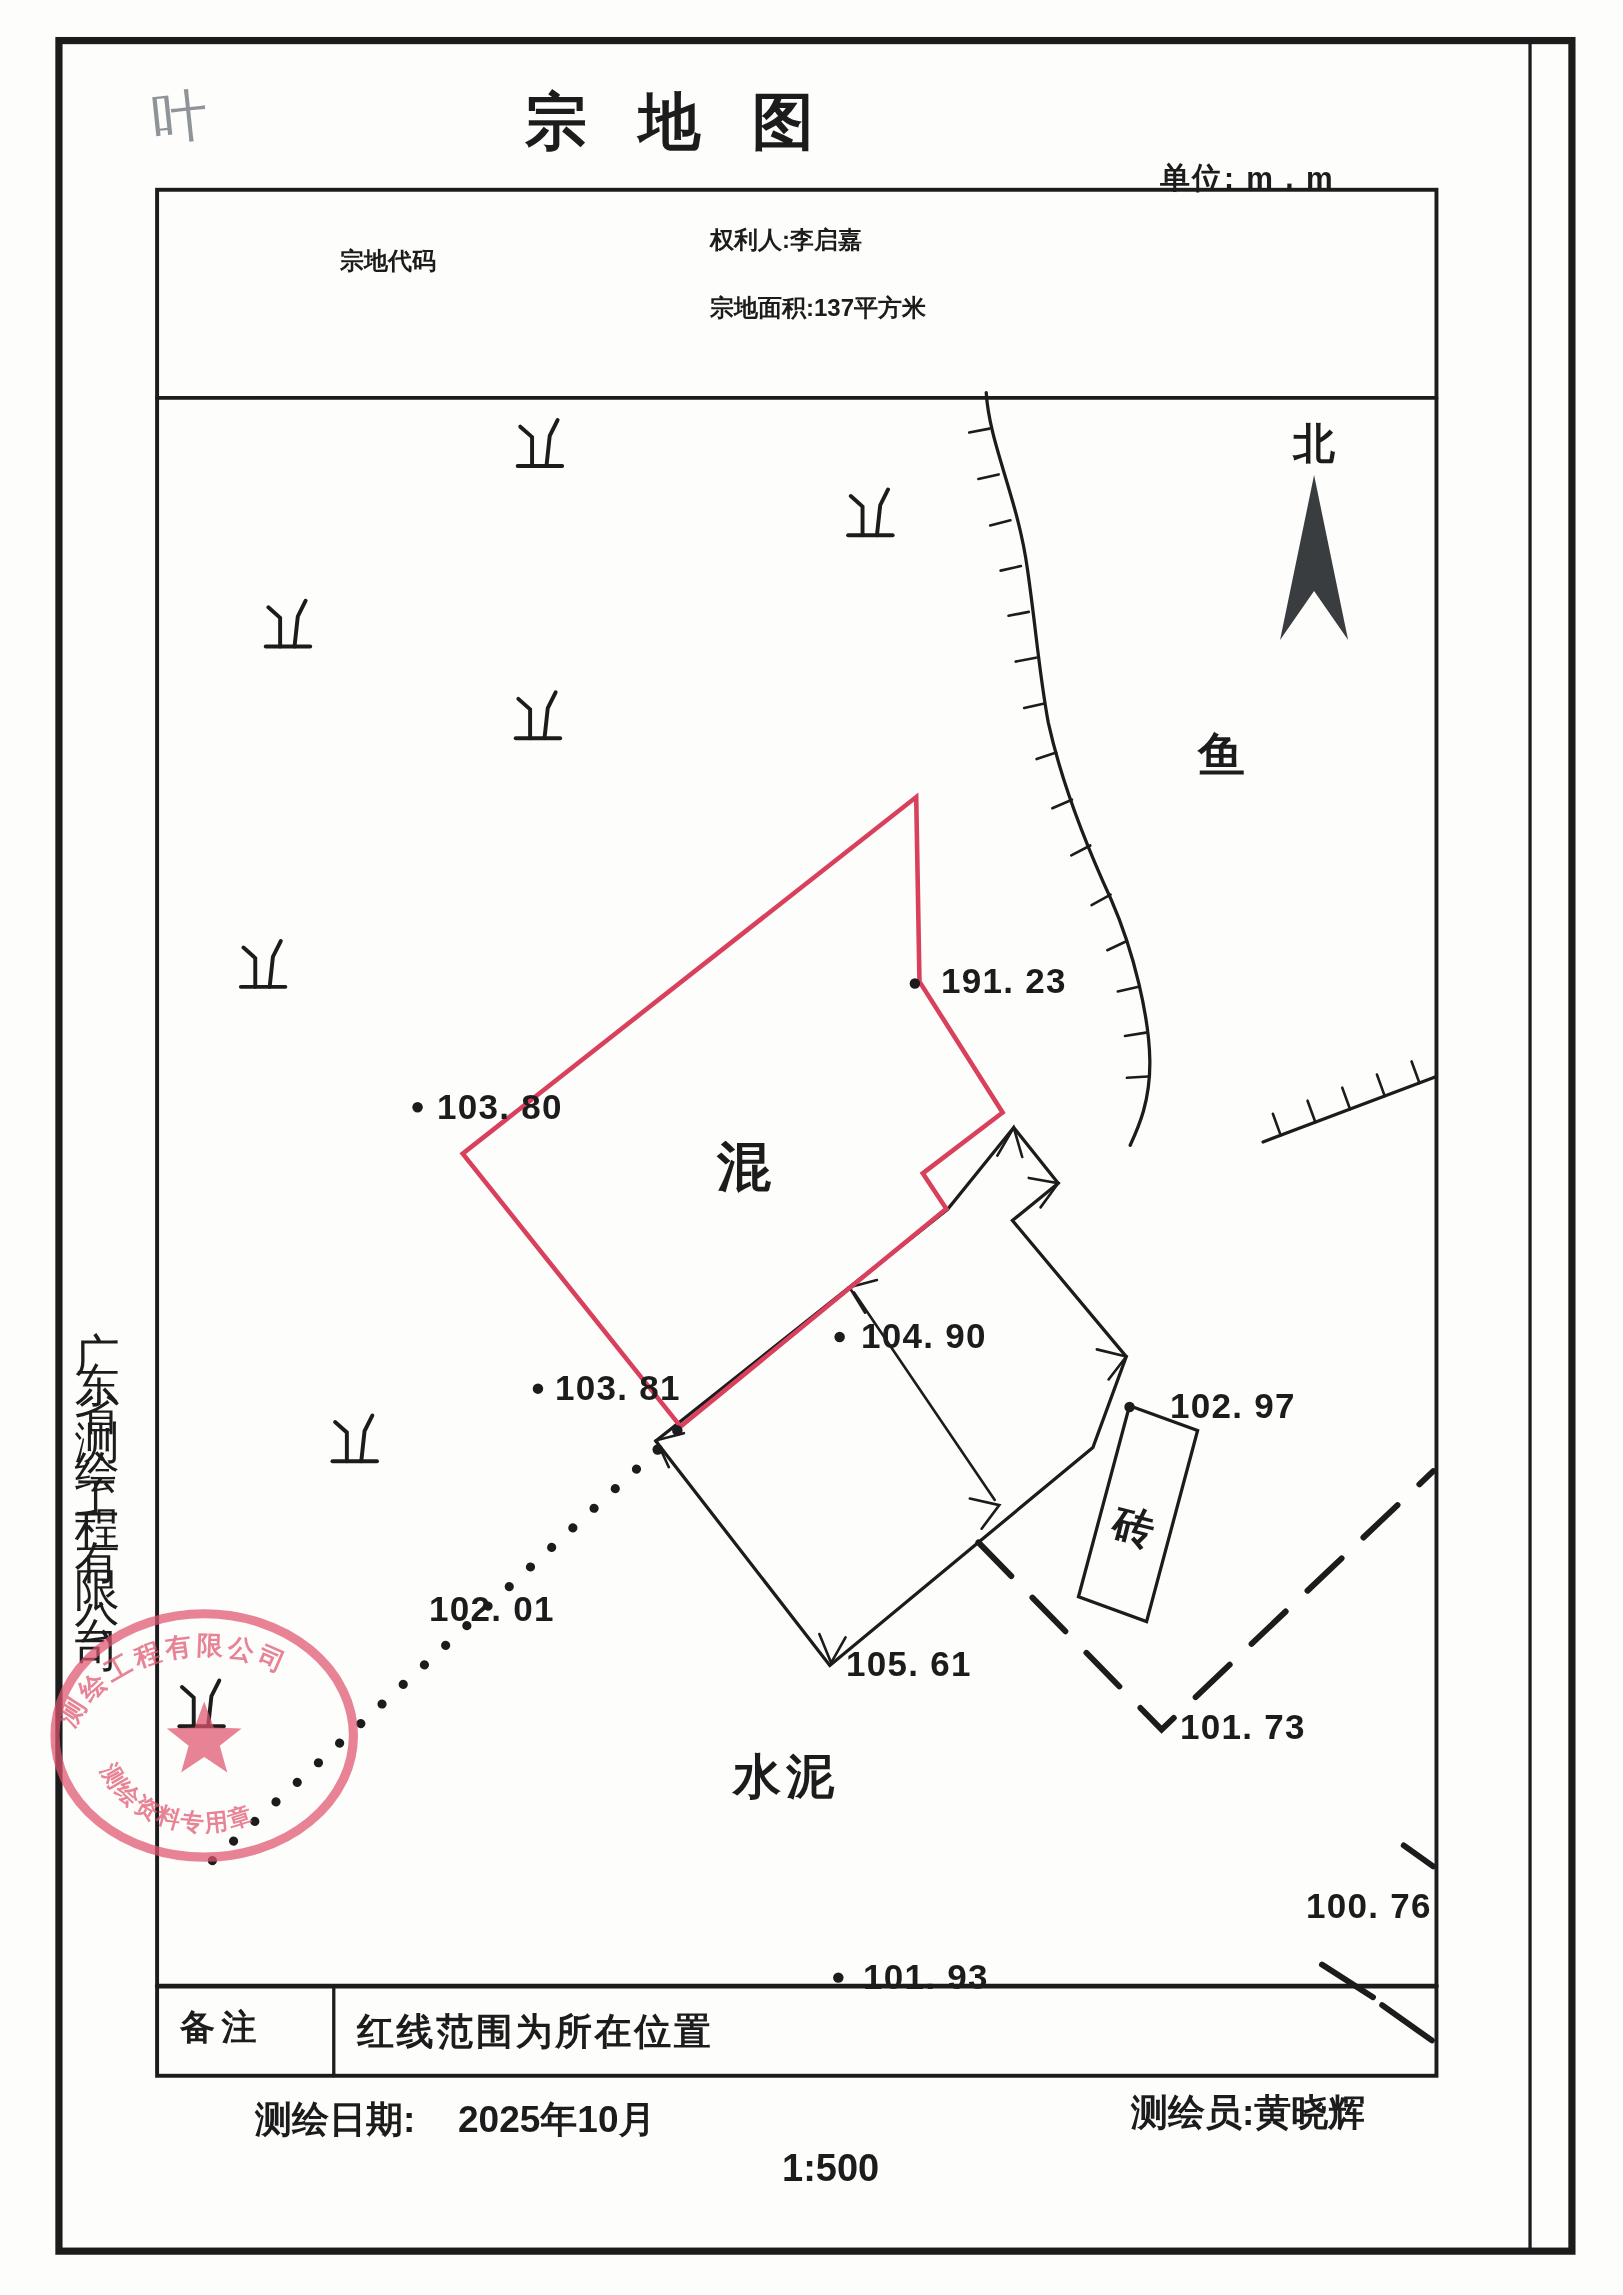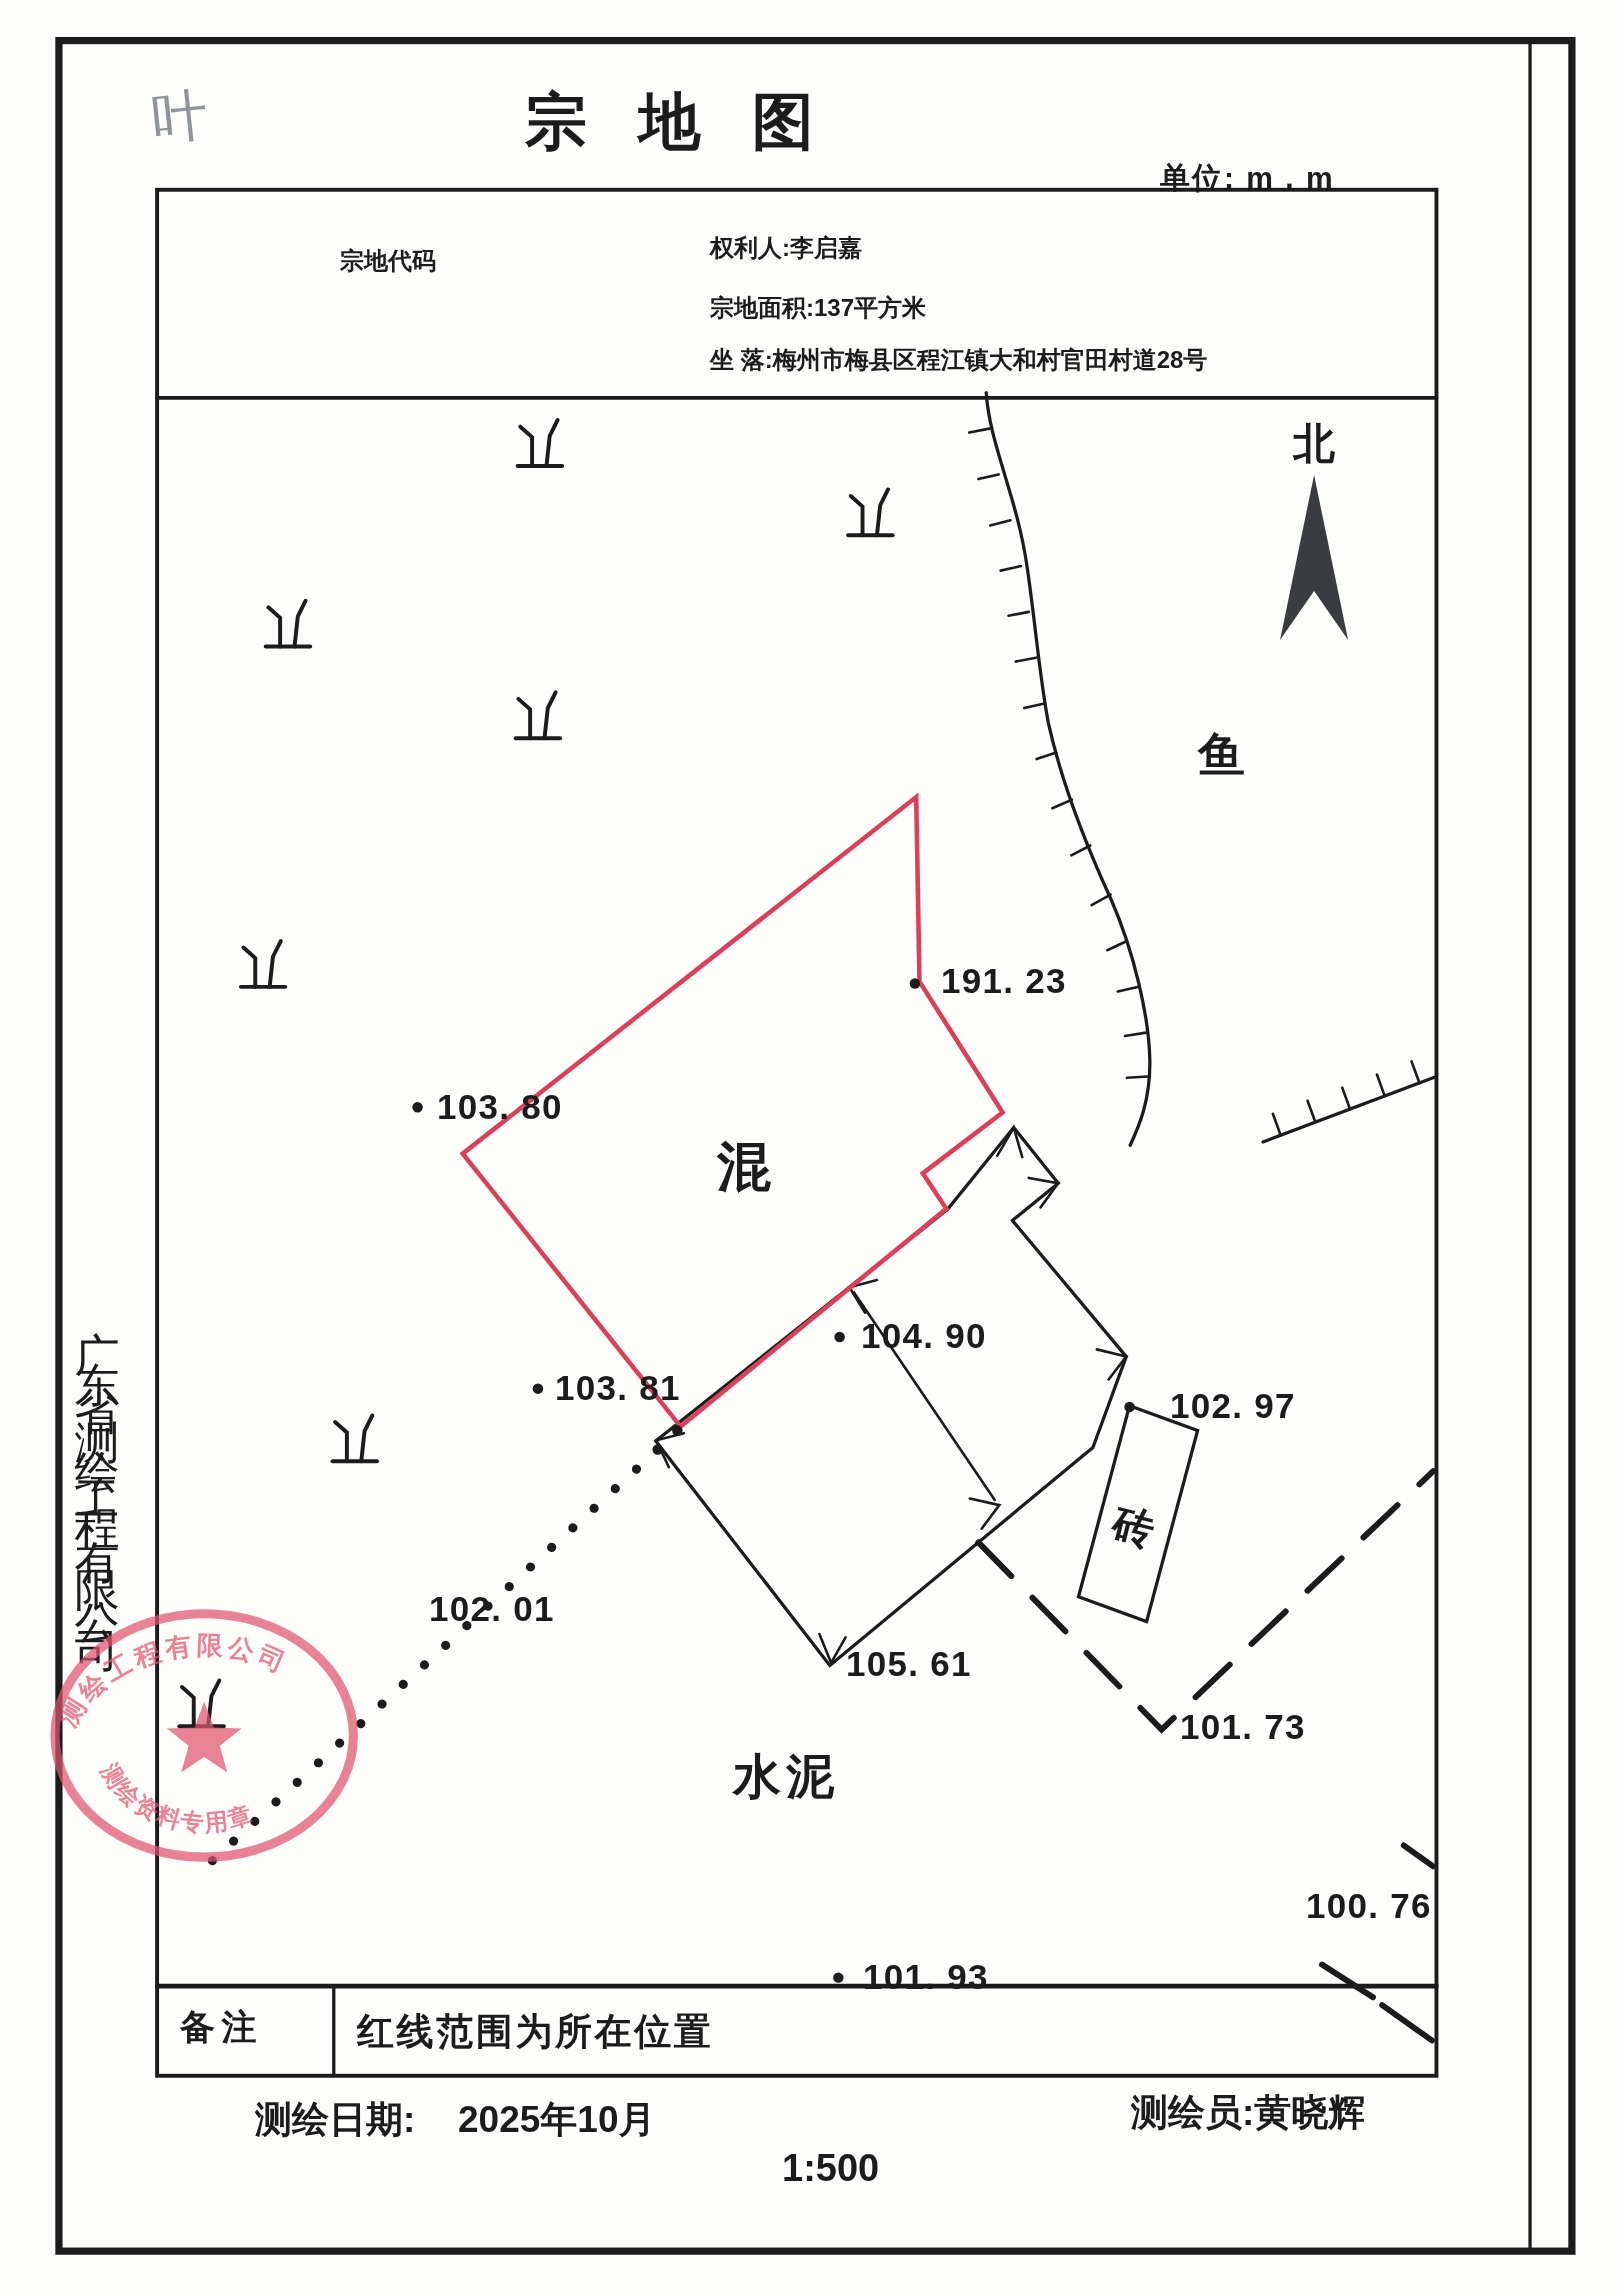--- a/index.html
+++ b/index.html
@@ -120,23 +120,22 @@
       <use href="#grass" transform="translate(308,2638)"></use>
     </g>
   </svg>
 
   <div class="layer">
     <div class="lbl title">宗 地 图</div>
     <div class="lbl unit">单位: m . m</div>
     <div class="lbl hand">叶</div>
 
     <div class="lbl hdr" style="left:340px;top:245px;">宗地代码</div>
-    <div class="lbl hdr" style="left:710px;top:232px;">权利人:李启嘉</div>
+    <div class="lbl hdr" style="left:710px;top:224px;">权利人:李启嘉</div>
     <div class="lbl hdr" style="left:710px;top:292px;">宗地面积:137平方米</div>
-    <div class="lbl hdr" style="left:710px;top:344px;">坐 落:梅州市梅县区程江镇大和村官田村道28号</div>
 
     <div class="lbl" style="left:1293px;top:416px;font-size:42px;">北</div>
     <div class="lbl" style="left:1198px;top:724px;font-size:47px;">鱼</div>
     <div class="lbl" style="left:717px;top:1131px;font-size:54px;">混</div>
     <div class="lbl" style="left:1113px;top:1500px;font-size:41px;transform:rotate(14deg);">砖</div>
     <div class="lbl" style="left:733px;top:1745px;font-size:48px;letter-spacing:5.2px;">水泥</div>
 
     <div class="lbl elev" style="left:941px;top:961px;">191. 23</div>
     <div class="lbl elev" style="left:437px;top:1087px;">103. 80</div>
     <div class="lbl elev" style="left:555px;top:1368px;">103. 81</div>

